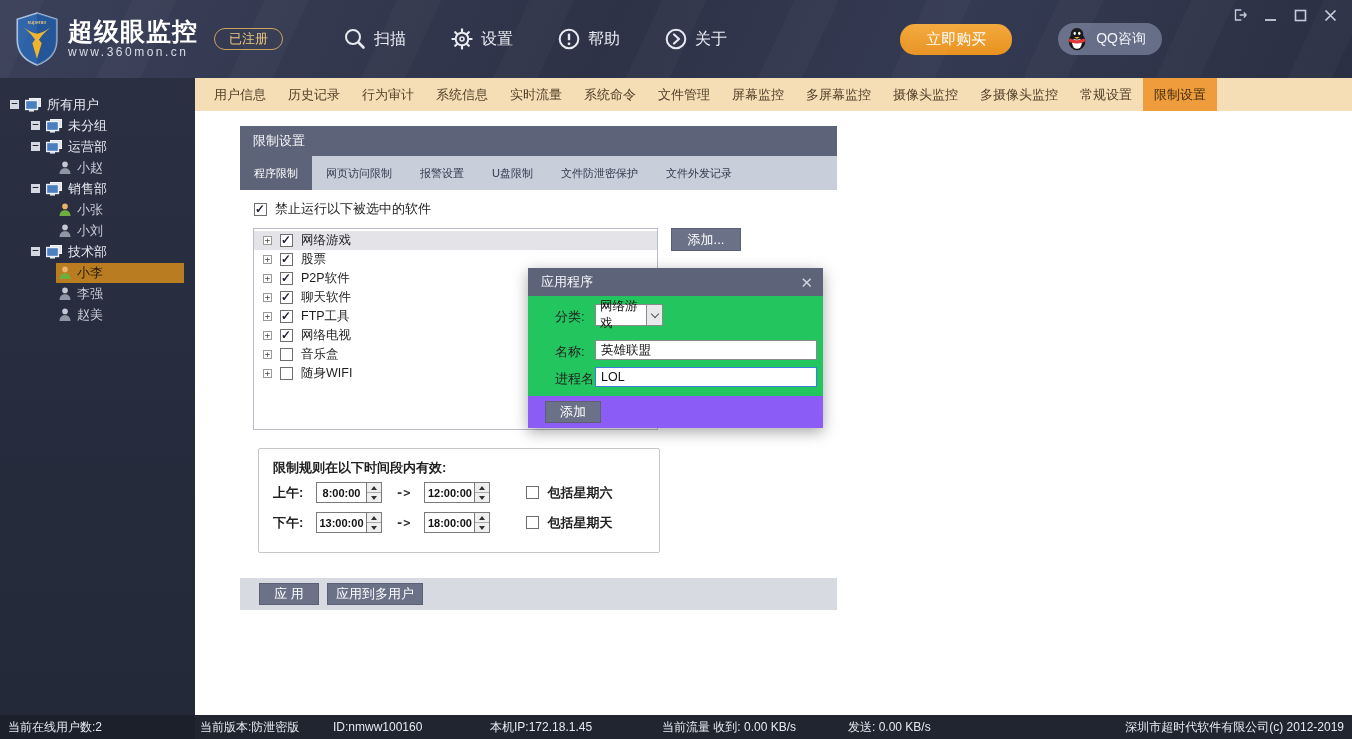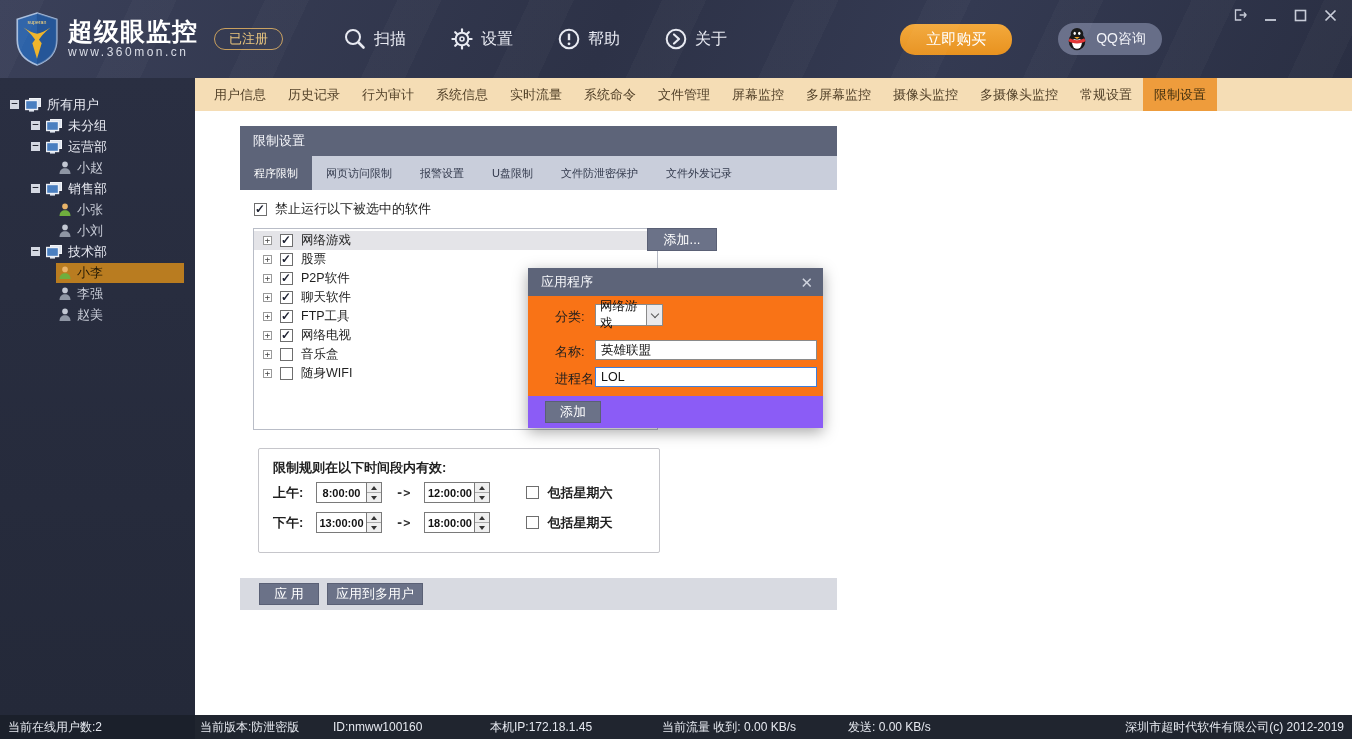--- a/index.html
+++ b/index.html
@@ -60,21 +60,21 @@
   .forbid-row { position:absolute; left:14px; top:10px; display:flex; align-items:center; gap:8px;
     font-size:13px; color:#1f1f1f; }
   .softlist { position:absolute; left:13px; top:38px; width:405px; height:202px;
     border:1px solid #b9bdc7; background:#fff; padding-top:2px; }
   .softrow { height:19px; display:flex; align-items:center; gap:8px; padding-left:9px; font-size:12.5px; color:#1f1f1f; cursor:pointer;}
   .softrow.selected { background:#e4e4e8; }
   .lexp { width:9px; height:9px; border:1px solid #9a9a9a; background:#fff; color:#444; font-size:9px;
     line-height:7px; text-align:center; font-family:"DejaVu Sans Mono",monospace; flex:none; cursor:pointer;}
   .btn { background:#6b7288; color:#fff; font-size:13px; display:flex; align-items:center;
     justify-content:center; cursor:pointer; border:1px solid #5a6075;}
-  .add-top-btn { position:absolute; left:407px; top:38px; width:70px; height:23px; }
+  .add-top-btn { position:absolute; left:431px; top:38px; width:70px; height:23px; }
   .timebox { position:absolute; left:18px; top:258px; width:402px; height:105px;
     border:1px solid #c6c6cb; border-radius:2px; background:#fff;font-weight:bold;}
   .timebox .tb-title { position:absolute; left:14px; top:10px; font-size:13px; color:#1f1f1f;}
   .time-row { position:absolute; left:14px; display:flex; align-items:center; font-size:13px; color:#1f1f1f;}
   .time-row.r1 { top:33px; } .time-row.r2 { top:63px; }
   .tlabel { width:43px; }
   .spinbox { width:66px; height:21px; border:1px solid #7a7a7a; display:flex; align-items:stretch; background:#fff;}
   .spinbox .val { flex:1; display:flex; align-items:center; justify-content:center; font-size:11px; color:#111;}
   .spin { width:15px; border-left:1px solid #7a7a7a; display:flex; flex-direction:column; }
   .spin div { flex:1; display:flex; align-items:center; justify-content:center; background:#efefef; cursor:pointer;}
@@ -84,21 +84,21 @@
   .arrow-sep { margin:0 14px; color:#333; font-size:12px; font-family:"DejaVu Sans Mono",monospace;}
   .wk { display:flex; align-items:center; gap:8px; margin-left:36px; }
   .panel-bottom { height:32px; background:#d8dae1; display:flex; align-items:center; gap:8px; padding-left:19px;}
   .apply-btn { width:60px; height:22px; } .apply-multi-btn { width:96px; height:22px; }
   
   .dialog { position:absolute; left:528px; top:268px; width:295px; height:160px; z-index:20;
     box-shadow:0 4px 14px rgba(0,0,0,0.35); background:#fff; }
   .dlg-header { height:28px; background:#5d6479; display:flex; align-items:center; padding:0 10px 0 13px;}
   .dlg-title { color:#f4f5f9; font-size:13px; flex:1; }
   .dlg-close { color:#cfd3de; font-size:15px; cursor:pointer; line-height:15px;}
-  .dlg-body { position:relative; height:100px; background:#f97316; }
+  .dlg-body { position:relative; height:100px; background:#22c55e; }
   .dlg-label { position:absolute; left:27px; font-size:13px; color:#1f1f1f; }
   .dlg-select { position:absolute; left:67px; top:8px; width:68px; height:22px; border:1px solid #8a8a8a;
     display:flex; align-items:stretch; background:#fff; cursor:pointer;}
   .dlg-select .val { flex:1; display:flex; align-items:center; padding-left:4px; font-size:12.5px; color:#111;}
   .dlg-select .ar { width:16px; border-left:1px solid #8a8a8a; background:#e9e9ec; display:flex; align-items:center; justify-content:center;}
   .chev { width:6px; height:6px; border-right:1.5px solid #555; border-bottom:1.5px solid #555; transform:rotate(45deg); margin-top:-3px;}
   .dlg-input { position:absolute; left:67px; width:222px; height:20px; border:1px solid #8a8a8a;
     display:flex; align-items:center; padding-left:5px; font-size:12.5px; color:#111; background:#fff; cursor:text;}
   .dlg-input.focused { border:1px solid #3d7edb; }
   .dlg-footer { height:32px; background:#8b5cf6; display:flex; align-items:center; padding-left:17px;}

